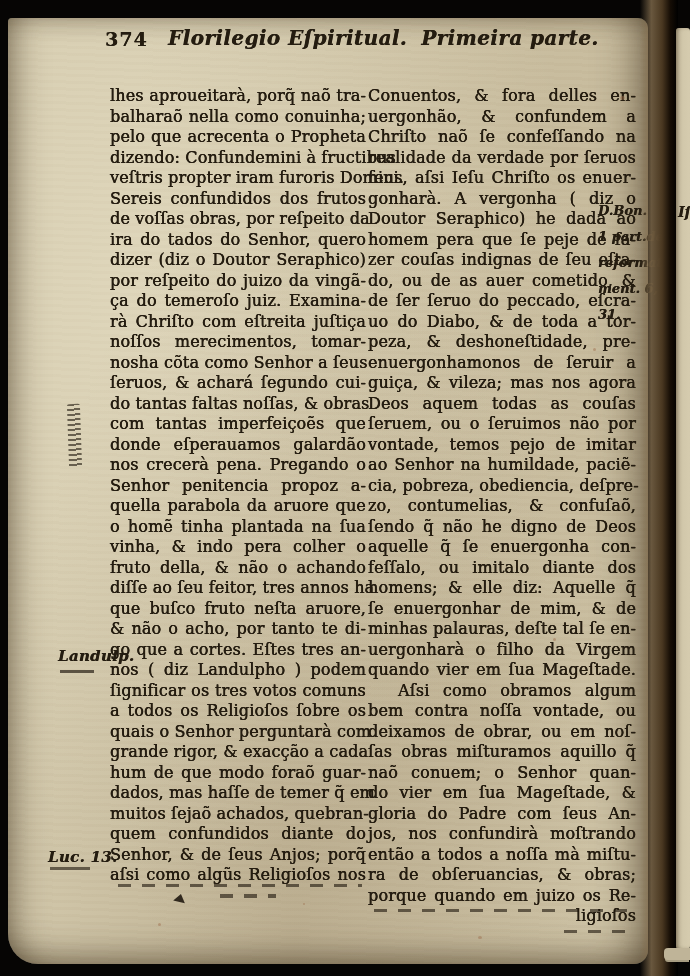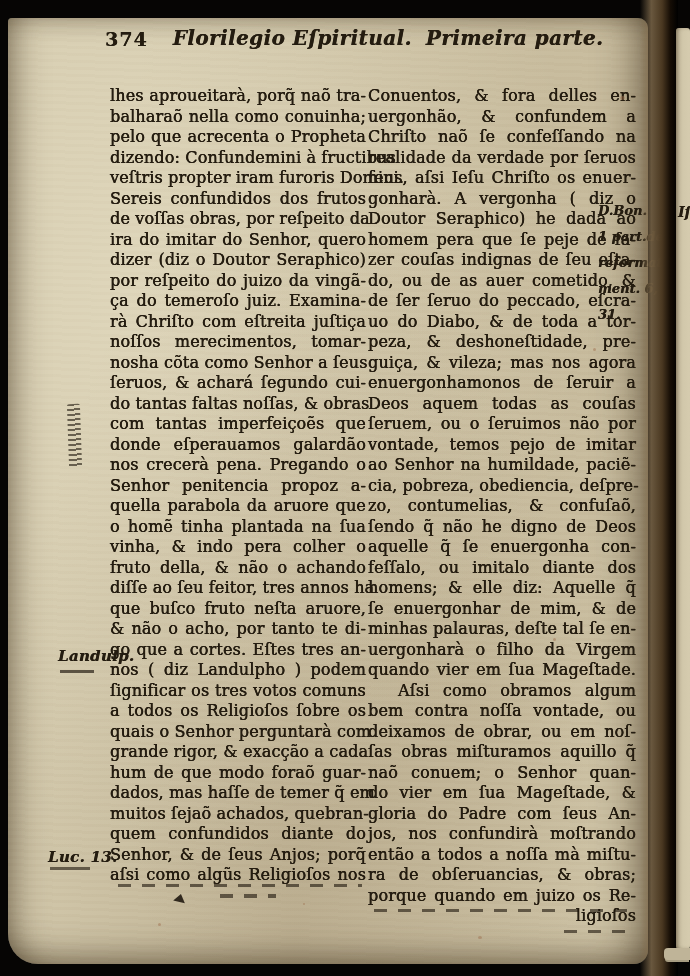--- a/index.html
+++ b/index.html
@@ -28,21 +28,21 @@
   }
   
   .header{position:absolute;top:8px;left:0;width:100%;height:34px;}
   .pagenum{
     position:absolute;left:97px;top:2px;
     font-size:19px;font-weight:bold;letter-spacing:1px;
     text-shadow:.3px 0 currentColor;
     text-align:right;
   }
   .runtitle{
-    position:absolute;left:160px;top:0;width:440px;text-align:center;
+    position:absolute;left:160px;top:0;width:440px;
     font-style:italic;font-weight:bold;font-size:20px;letter-spacing:.4px;
     text-shadow:.3px 0 currentColor;white-space:nowrap;
   }
   .runtitle .gap{display:inline-block;width:14px;}
   
   .col{position:absolute;top:68px;font-size:16px;}
   .col-left{left:102px;width:256px;}
   .col-right{left:360px;width:268px;}
   .line{
     height:20.5px;line-height:20.5px;white-space:nowrap;
@@ -117,21 +117,21 @@
     </div>
 
     <div class="col col-left" id="col-left">
         <div class="line"><span>lhes aproueitarà, porq̃ naõ tra-</span></div>
         <div class="line"><span>balharaõ nella como conuinha;</span></div>
         <div class="line"><span>pelo que acrecenta o Propheta</span></div>
         <div class="line"><span>dizendo: </span><span class="it">Confundemini à fructibus</span></div>
         <div class="line"><span class="it">veſtris propter iram furoris Domini.</span></div>
         <div class="line"><span>Sereis confundidos dos frutos</span></div>
         <div class="line"><span>de voſſas obras, por reſpeito da</span></div>
-        <div class="line"><span>ira do imitar do Senhor, quero</span></div>
+        <div class="line"><span>ira do tados do Senhor, quero</span></div>
         <div class="line"><span>dizer (diz o Doutor Seraphico)</span></div>
         <div class="line"><span>por reſpeito do juizo da vingã-</span></div>
         <div class="line"><span>ça do temeroſo juiz. Examina-</span></div>
         <div class="line"><span>rà Chriſto com eſtreita juſtiça</span></div>
         <div class="line"><span>noſſos merecimentos, tomar-</span></div>
         <div class="line"><span>nosha cõta como Senhor a ſeus</span></div>
         <div class="line"><span>ſeruos, &amp; achará ſegundo cui-</span></div>
         <div class="line"><span>do tantas faltas noſſas, &amp; obras</span></div>
         <div class="line"><span>com tantas imperfeiçoẽs que</span></div>
         <div class="line"><span>donde eſperauamos galardão</span></div>
@@ -164,22 +164,22 @@
         <div class="line"><span>realidade da verdade por ſeruos</span></div>
         <div class="line"><span>ſeus, aſsi Ieſu Chriſto os enuer-</span></div>
         <div class="line"><span>gonharà. A vergonha ( diz o</span></div>
         <div class="line"><span>Doutor Seraphico) he dada ao</span></div>
         <div class="line"><span>homem pera que ſe peje de fa-</span></div>
         <div class="line"><span>zer couſas indignas de ſeu eſta-</span></div>
         <div class="line"><span>do, ou de as auer cometido, &amp;</span></div>
         <div class="line"><span>de ſer ſeruo do peccado, eſcra-</span></div>
         <div class="line"><span>uo do Diabo, &amp; de toda a tor-</span></div>
         <div class="line"><span>peza, &amp; deshoneſtidade, pre-</span></div>
+        <div class="line"><span>enuergonhamonos de ſeruir a</span></div>
         <div class="line"><span>guiça, &amp; vileza; mas nos agora</span></div>
-        <div class="line"><span>enuergonhamonos de ſeruir a</span></div>
         <div class="line"><span>Deos aquem todas as couſas</span></div>
         <div class="line"><span>ſeruem, ou o ſeruimos não por</span></div>
         <div class="line"><span>vontade, temos pejo de imitar</span></div>
         <div class="line"><span>ao Senhor na humildade, paciẽ-</span></div>
         <div class="line"><span>cia, pobreza, obediencia, deſpre-</span></div>
         <div class="line"><span>zo, contumelias, &amp; confuſaõ,</span></div>
         <div class="line"><span>ſendo q̃ não he digno de Deos</span></div>
         <div class="line"><span>aquelle q̃ ſe enuergonha con-</span></div>
         <div class="line"><span>feſſalo, ou imitalo diante dos</span></div>
         <div class="line"><span>homens; &amp; elle diz: Aquelle q̃</span></div>

